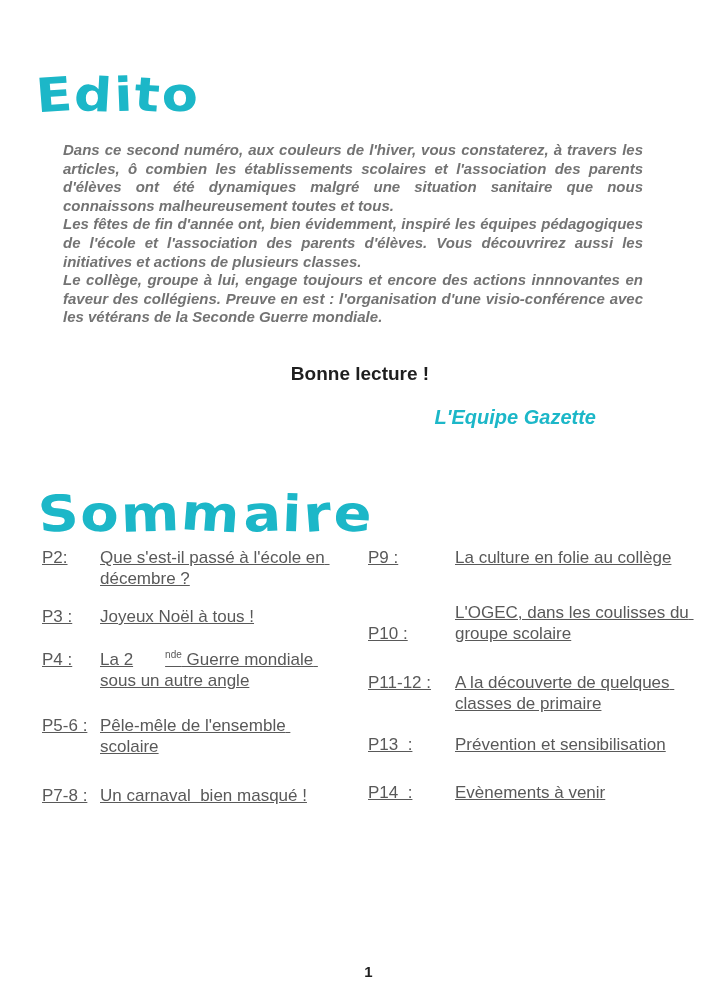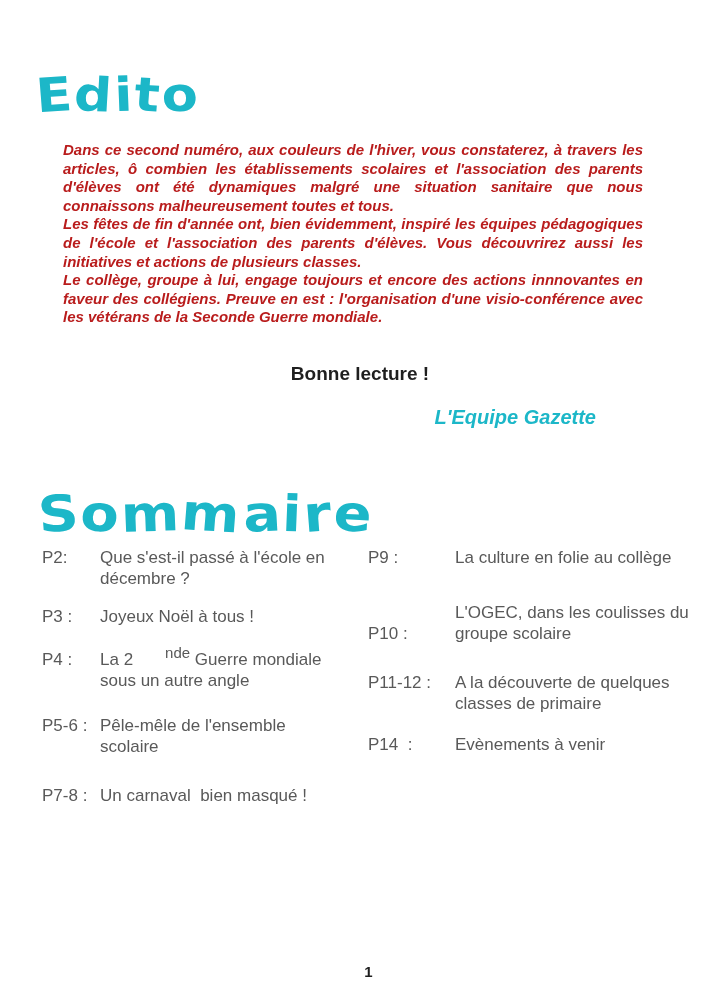--- a/index.html
+++ b/index.html
@@ -66,31 +66,32 @@
 
   
   #toc {
     position: absolute;
     left: 42px;
     top: 547px;
     width: 660px;
     display: flex;
     font-size: 17px;
     line-height: 21px;
+    text-decoration: underline;
   }
   .toc-col { display: flex; flex-direction: column; }
   #toc-col-left  { width: 326px; }
   #toc-col-right { width: 334px; margin-left: 21px; }
   .toc-row { display: flex; align-items: flex-start; }
   #toc-col-left  .toc-label { width: 58px; flex: 0 0 58px; }
   #toc-col-right .toc-label { width: 87px; flex: 0 0 87px; }
   #toc-col-left  .toc-title { width: 238px; }
   #toc-col-right .toc-title { width: 247px; }
   .toc-label, .toc-title { white-space: pre-wrap; }
-  .toc-title sup { font-size: 15px; line-height: 0; padding-left: 32px; }
+  .toc-title sup { font-size: 10px; line-height: 0; padding-left: 32px; }
 
   
   #toc-col-left  .toc-row:nth-child(1) { margin-bottom: 17px; }
   #toc-col-left  .toc-row:nth-child(2) { margin-bottom: 22px; }
   #toc-col-left  .toc-row:nth-child(3) { margin-bottom: 24px; }
   #toc-col-left  .toc-row:nth-child(4) { margin-bottom: 28px; }
   #toc-col-right .toc-row:nth-child(1) { margin-bottom: 34px; }
   #toc-col-right .toc-row:nth-child(2) { margin-bottom: 28px; align-items: flex-end; }
   #toc-col-right .toc-row:nth-child(3) { margin-bottom: 20px; }
   #toc-col-right .toc-row:nth-child(4) { margin-bottom: 27px; }
@@ -106,21 +107,21 @@
     color: #1f1f1f;
   }
 </style>
 </head>
 <body>
 
 <div class="page">
 
   <h1 id="edito-title" class="playful accent" style="color: rgb(28, 183, 200);"><span style="display: inline-block; transform: rotate(-4deg);">E</span><span style="display: inline-block; transform: rotate(3deg);">d</span><span style="display: inline-block; transform: rotate(-2deg);">i</span><span style="display: inline-block; transform: rotate(4deg);">t</span><span style="display: inline-block; transform: rotate(-3deg);">o</span></h1>
 
-  <div id="edito-body" class="body-ink" style="color: #b91c1c;">
+  <div id="edito-body" class="body-ink" style="color: #737373;">
     <p>Dans ce second numéro, aux couleurs de l'hiver, vous constaterez, à travers les articles, ô combien les établissements scolaires et l'association des parents d'élèves ont été dynamiques malgré une situation sanitaire que nous connaissons malheureusement toutes et tous.</p>
     <p>Les fêtes de fin d'année ont, bien évidemment, inspiré les équipes pédagogiques de l'école et l'association des parents d'élèves. Vous découvrirez aussi les initiatives et actions de plusieurs classes.</p>
     <p>Le collège, groupe à lui, engage toujours et encore des actions innnovantes en faveur des collégiens. Preuve en est : l'organisation d'une visio-conférence avec les vétérans de la Seconde Guerre mondiale.</p>
   </div>
 
   <div id="closing-line" class="body-ink" style="color: rgb(31, 31, 31);">Bonne lecture !</div>
 
   <div id="signature" class="accent" style="color: rgb(28, 183, 200);">L'Equipe Gazette</div>
 
   <h1 id="sommaire-title" class="playful accent" style="color: rgb(28, 183, 200);"><span style="display: inline-block; transform: rotate(-4deg);">S</span><span style="display: inline-block; transform: rotate(3deg);">o</span><span style="display: inline-block; transform: rotate(-2deg);">m</span><span style="display: inline-block; transform: rotate(4deg);">m</span><span style="display: inline-block; transform: rotate(-3deg);">a</span><span style="display: inline-block; transform: rotate(2deg);">i</span><span style="display: inline-block; transform: rotate(-4deg);">r</span><span style="display: inline-block; transform: rotate(3deg);">e</span></h1>
@@ -157,20 +158,24 @@
       </div>
       <div class="toc-row">
         <span class="toc-label">P10 :</span>
         <span class="toc-title">L'OGEC, dans les coulisses du groupe scolaire</span>
       </div>
       <div class="toc-row">
         <span class="toc-label">P11-12 :</span>
         <span class="toc-title">A la découverte de quelques classes de primaire</span>
       </div>
       <div class="toc-row">
+        <span class="toc-label">P13  :</span>
+        <span class="toc-title">Prévention et sensibilisation</span>
+      </div>
+      <div class="toc-row">
         <span class="toc-label">P14  :</span>
         <span class="toc-title">Evènements à venir</span>
       </div>
     </div>
 
   </div>
 
   <div id="page-number">1</div>
 
 </div>

